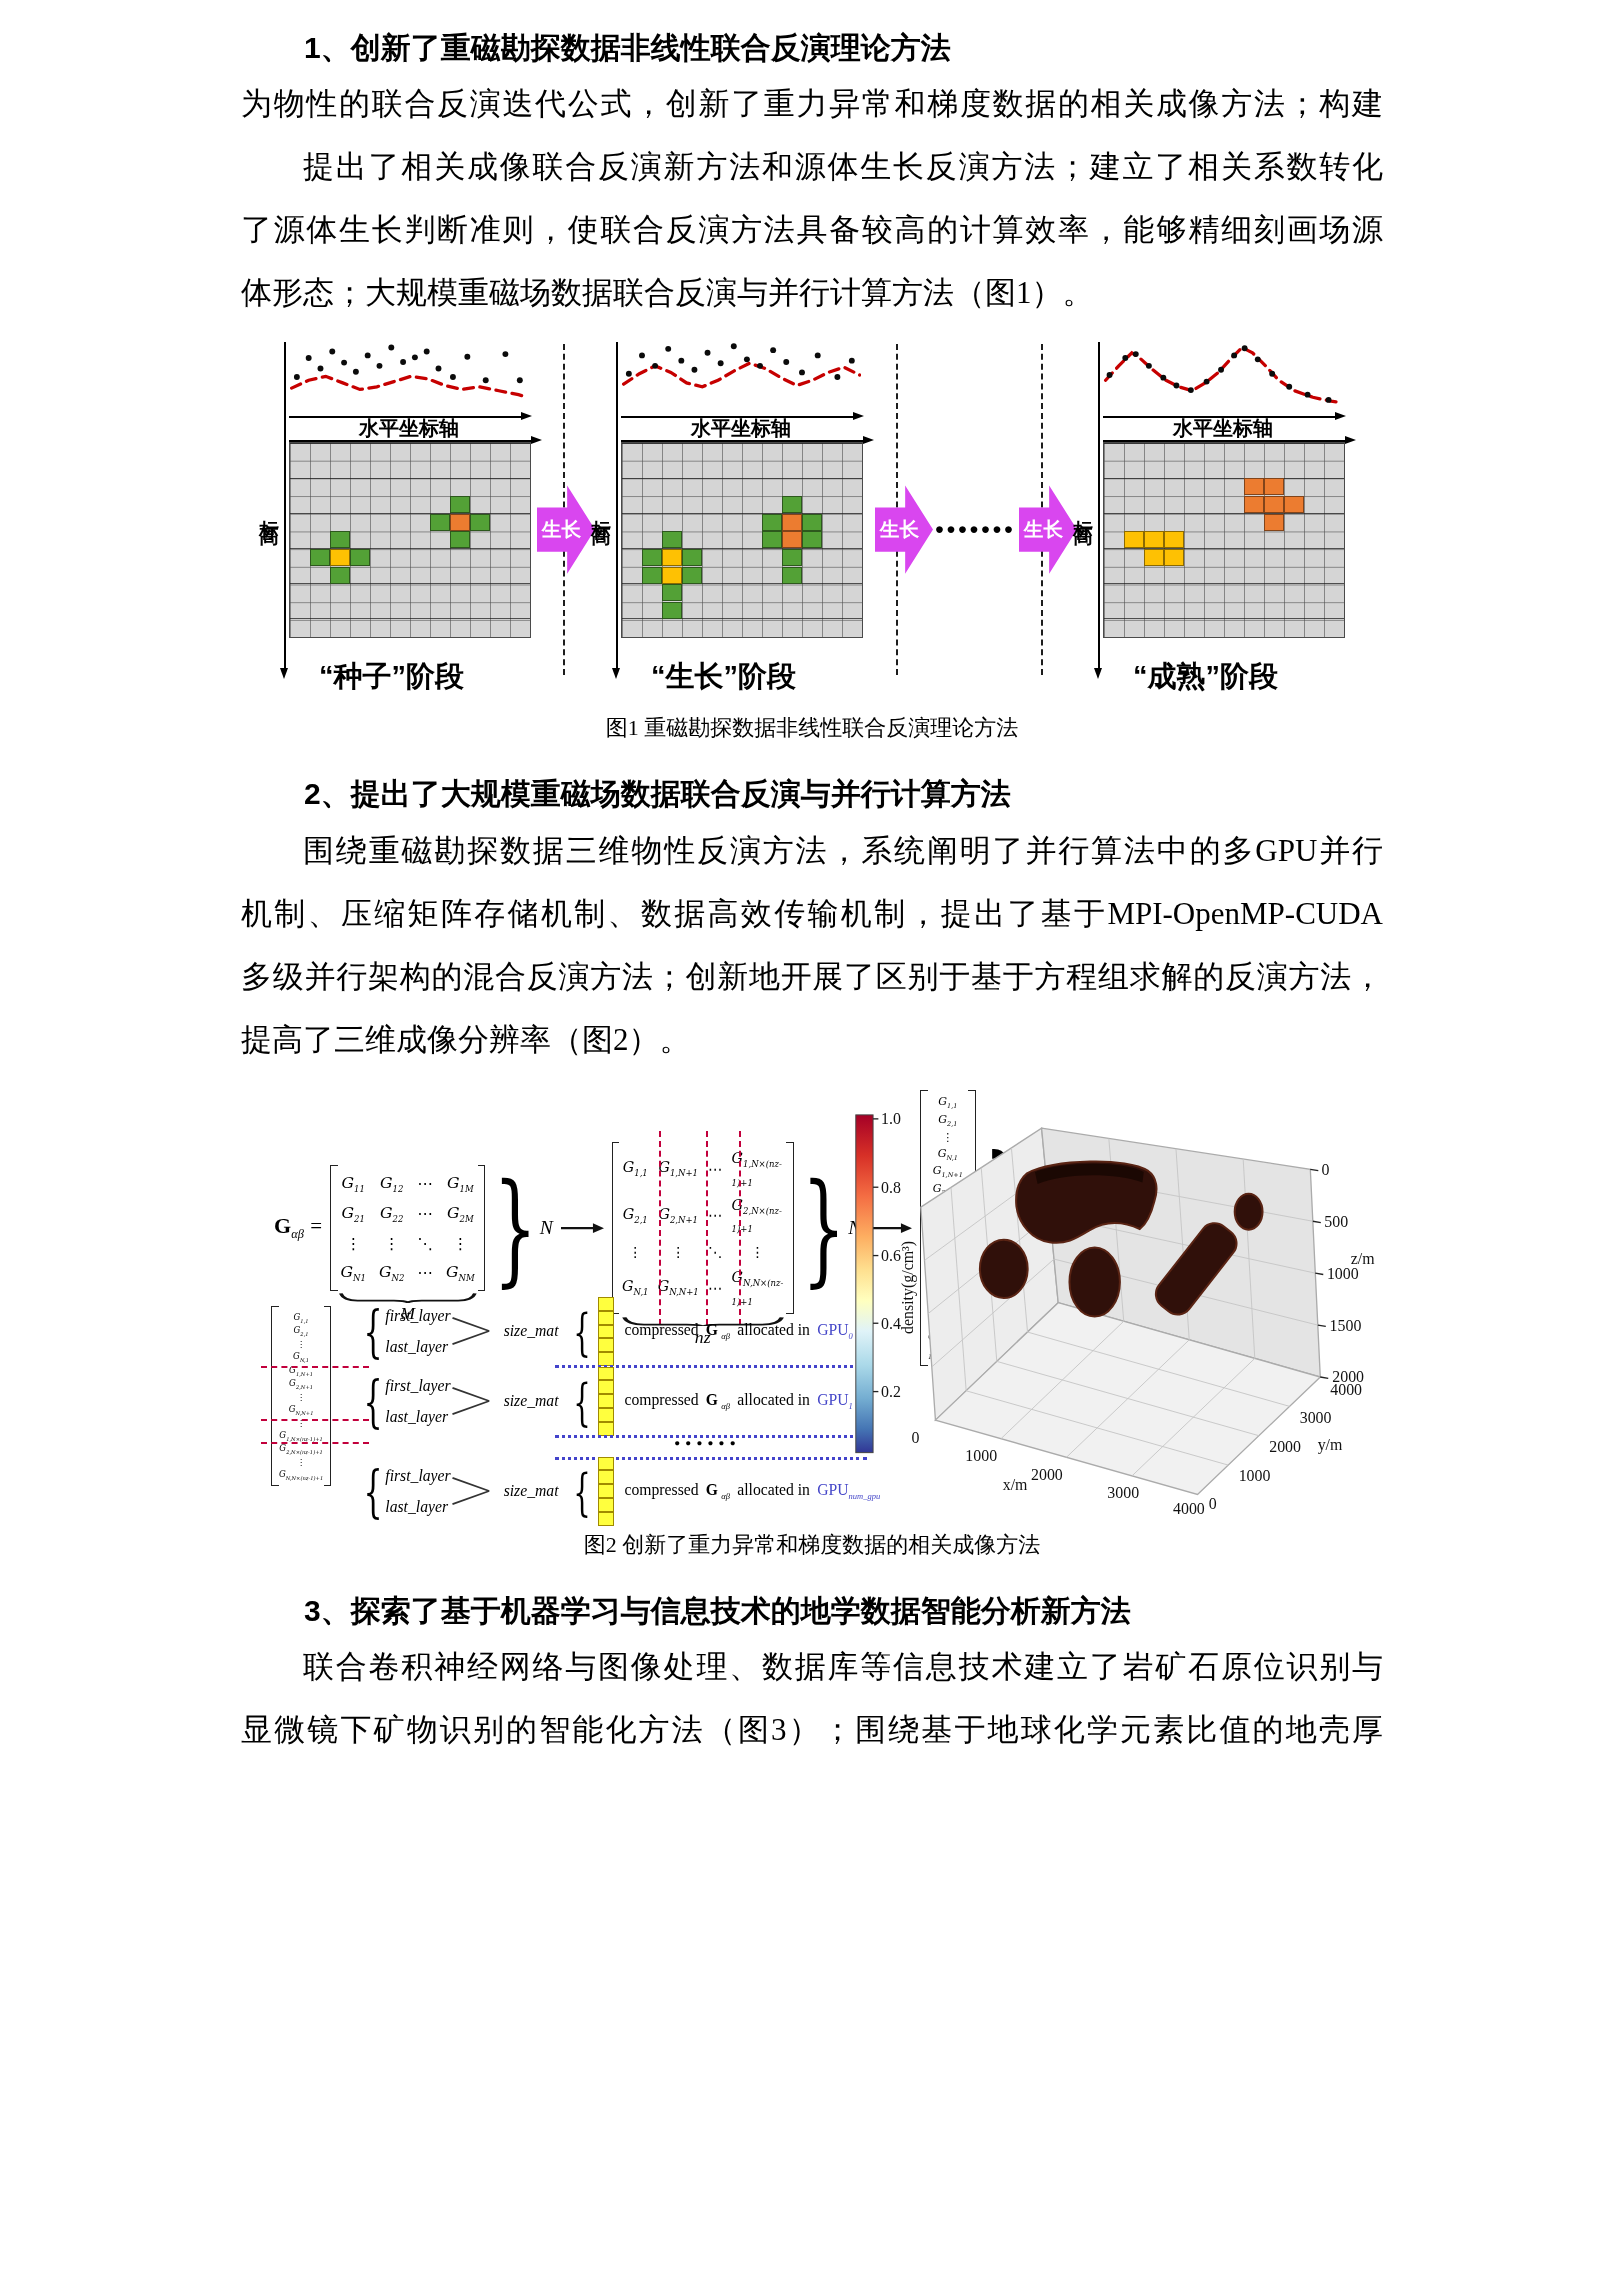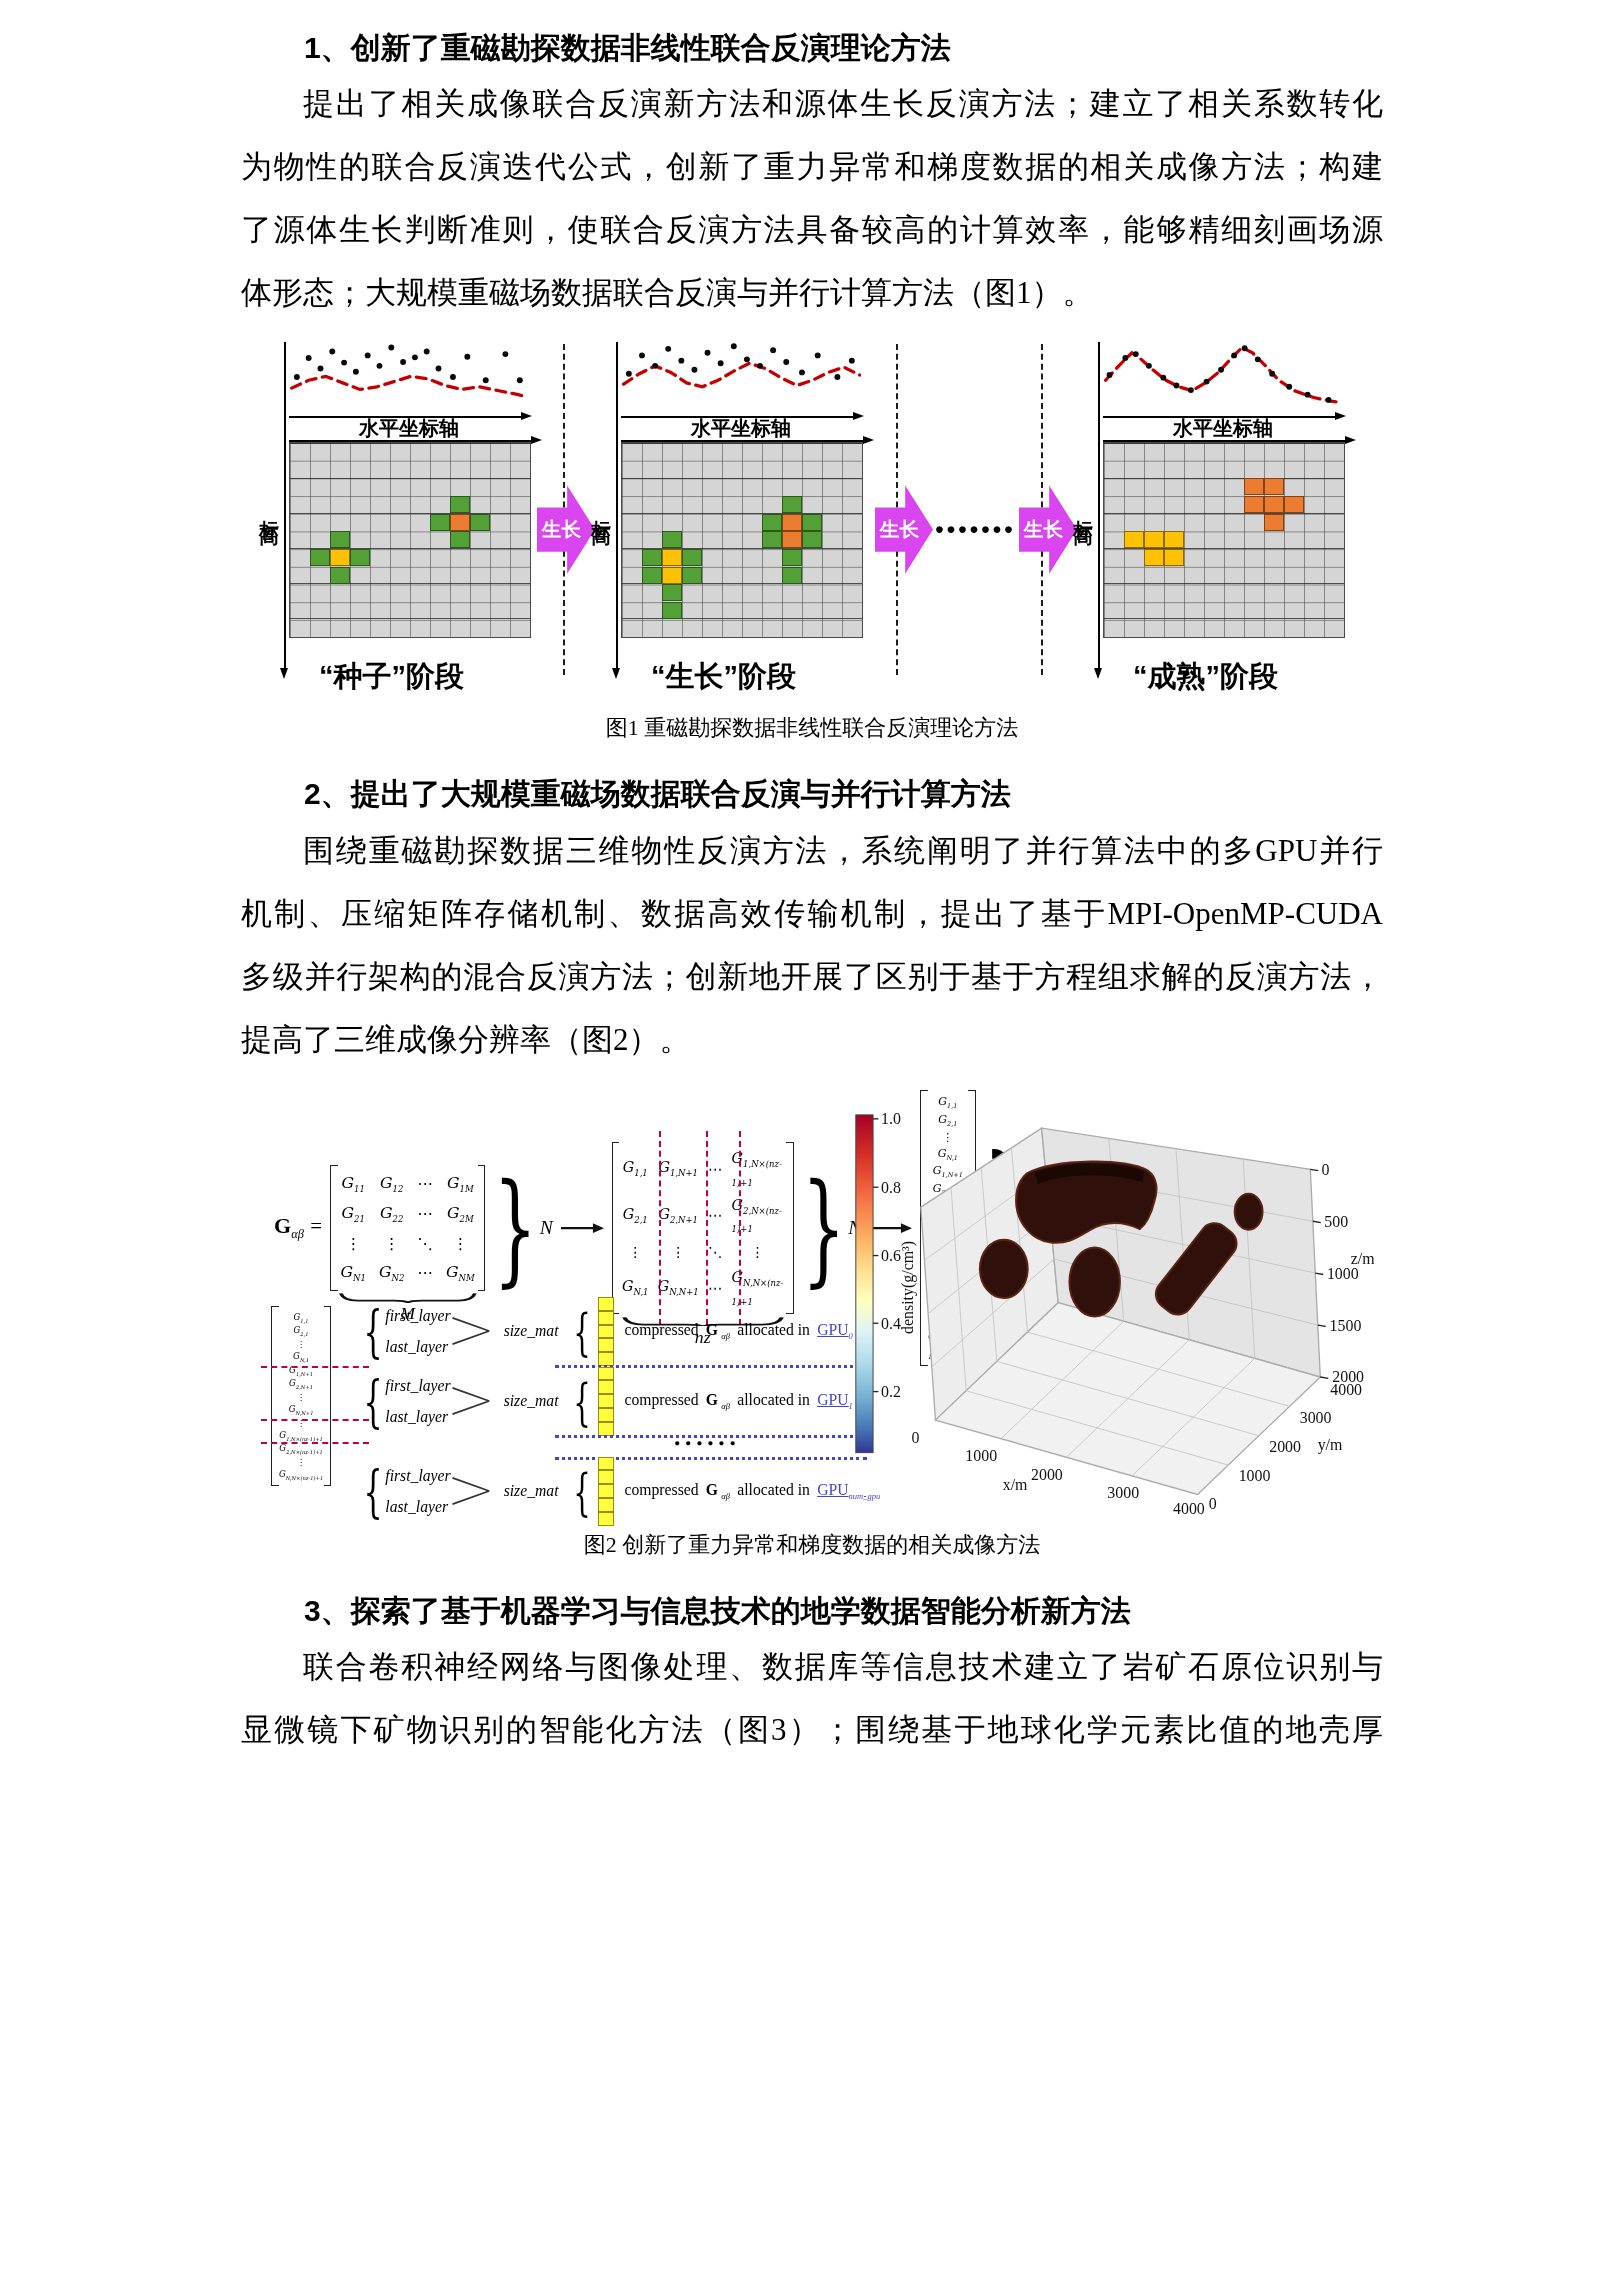--- a/index.html
+++ b/index.html
@@ -96,21 +96,21 @@
   .cbrace.sm{font-size:27.5px;}
   .laycol{display:flex;flex-direction:column;gap:13px;font-style:italic;font-size:15.7px;white-space:nowrap;}
   .conv{width:41px;height:38px;}
   .sizemat{font-style:italic;font-size:15.7px;margin:0 12px;white-space:nowrap;}
   .ystack{display:flex;flex-direction:column;width:15.7px;margin:0 5.2px;}
   .ystack i{height:11.8px;background:#ffff3e;border:1px solid #a08a00;display:block;}
   .alloc{font-size:15.7px;margin-left:5.2px;white-space:nowrap;}
   .alloc .gb2{font-weight:700;}
   .alloc sub{font-size:8.5px;font-style:italic;}
   .alloc .w{margin:0 3.3px;}
-  .gpuname{color:#4446c8;text-decoration:underline;}
+  .gpuname{color:#4446c8;}
   .bsep{position:absolute;left:194px;width:312px;border-top:3.9px dotted #4343cb;}
   .gdots2{position:absolute;left:281px;width:131px;text-align:center;font-size:9.8px;
      letter-spacing:5.2px;font-weight:700;}
 
   
   .f2right{position:absolute;left:575px;top:0;width:564px;height:432px;}
   .f2right svg{width:100%;height:100%;display:block;}
   .ax-t{font-family:"Liberation Serif",serif;font-size:24px;fill:#111;}
   .wall{stroke:#ababab;stroke-width:2;}
   .wgrid{stroke:#c6c6c6;stroke-width:1.4;fill:none;}
@@ -118,22 +118,22 @@
 </style>
 </head>
 <body>
 
 <div class="page">
   <div class="content">
 
 
     <div class="h2">1、创新了重磁勘探数据非线性联合反演理论方法</div>
     <div class="para">
+      <div class="pline">为物性的联合反演迭代公式，创新了重力异常和梯度数据的相关成像方法；构建</div>
       <div class="pline indent">提出了相关成像联合反演新方法和源体生长反演方法；建立了相关系数转化</div>
-      <div class="pline">为物性的联合反演迭代公式，创新了重力异常和梯度数据的相关成像方法；构建</div>
       <div class="pline">了源体生长判断准则，使联合反演方法具备较高的计算效率，能够精细刻画场源</div>
       <div class="pline last">体形态；大规模重磁场数据联合反演与并行计算方法（图1）。</div>
     </div>
 
     <div class="fig1">
       <div class="f1panel" style="left:13px">
         <svg class="f1scatter" id="f1s0" viewBox="0 0 366 110" preserveAspectRatio="none">
             <polyline points="4,72 30,60 56,54 82,64 108,74 134,70 160,62 186,54 212,58 238,68 264,74 290,70 320,76 350,82 364,86" class="curve"></polyline>
             <circle cx="12" cy="55" r="4.5" fill="#0b0b0b"></circle>
             <circle cx="30" cy="26" r="4.5" fill="#0b0b0b"></circle>

